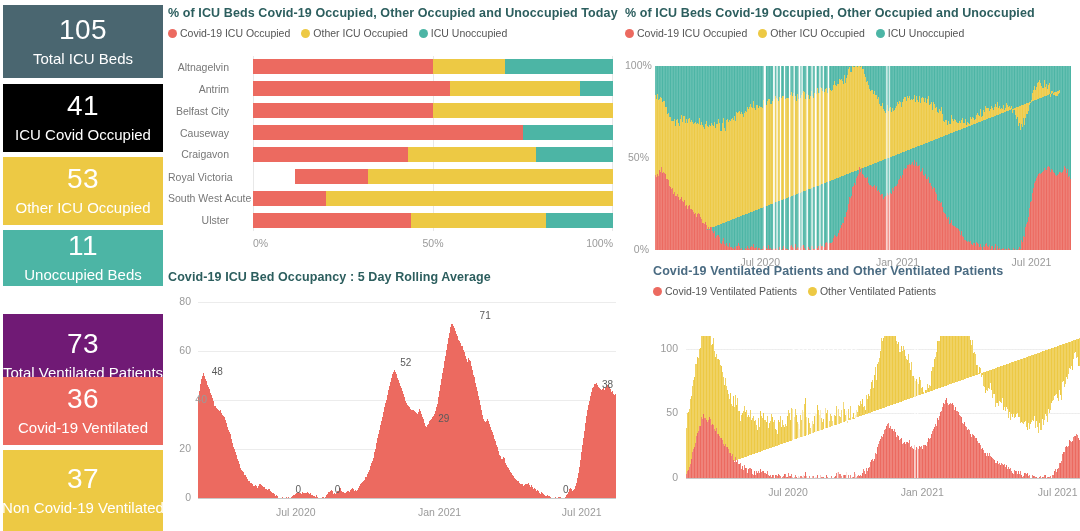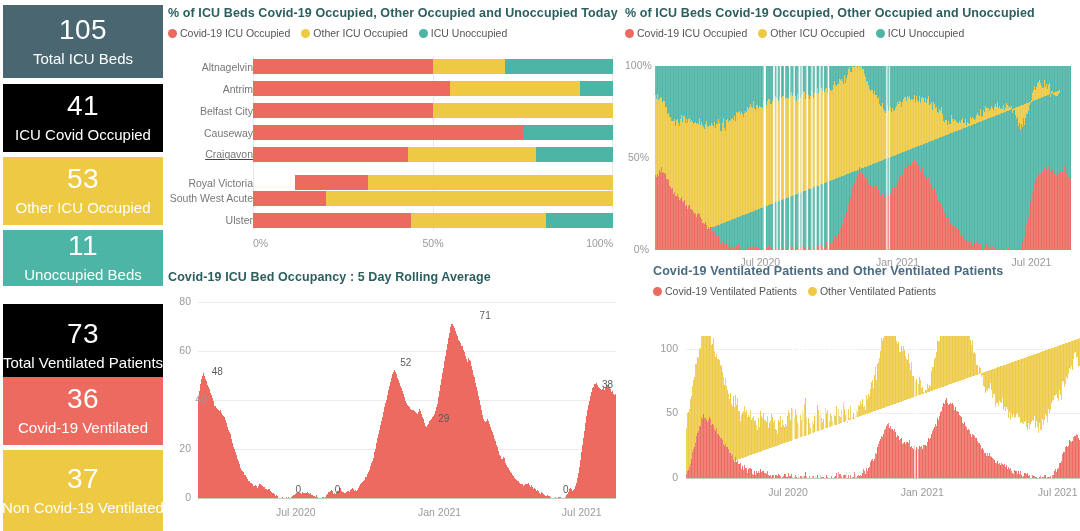--- a/index.html
+++ b/index.html
@@ -29,21 +29,21 @@
   .ptitle.blue{color:#4a6b82;}
   .legend{display:flex;align-items:center;gap:11px;margin-top:7px;}
   .lg{display:flex;align-items:center;gap:3px;font-size:10.5px;color:#555;white-space:nowrap;}
   .dot{width:9px;height:9px;border-radius:50%;display:inline-block;flex:none;}
 
   
   .sbc{position:absolute;}
   .sbc-rows{position:absolute;left:0;top:0;right:0;bottom:0;}
   .sbc-row{position:absolute;left:0;right:0;display:flex;align-items:center;}
   .sbc-cat{
-    width:85px;flex:none;text-align:right;padding-right:0;
+    width:85px;flex:none;text-align:right;padding-right:24px;
     font-size:10.5px;color:#777;white-space:nowrap;box-sizing:border-box;
   }
   .sbc-track{flex:1;height:15px;display:flex;overflow:hidden;}
   .seg{height:100%;}
   .sbc-grid{position:absolute;top:0;bottom:0;width:1px;background:#e8e8e8;}
   .sbc-ticks{position:absolute;left:85px;right:0;font-size:10.5px;color:#9a9a9a;}
   .sbc-tick{position:absolute;white-space:nowrap;}
 
   
   .ts{position:absolute;}
@@ -69,21 +69,21 @@
         <div class="lbl">ICU Covid Occupied</div>
       </div>
       <div class="kpi" style="top: 157px; height: 68px; background: rgb(237, 201, 68);">
         <div class="num">53</div>
         <div class="lbl">Other ICU Occupied</div>
       </div>
       <div class="kpi" style="top: 230px; height: 56px; background: rgb(76, 181, 165);">
         <div class="num">11</div>
         <div class="lbl">Unoccupied Beds</div>
       </div>
-      <div class="kpi" style="top: 304px; height: 84px; background: #000000;">
+      <div class="kpi" style="top: 314px; height: 84px; background: #701a75;">
         <div class="num">73</div>
         <div class="lbl">Total Ventilated Patients</div>
       </div>
       <div class="kpi" style="top: 377px; height: 68px; background: rgb(236, 106, 96);">
         <div class="num">36</div>
         <div class="lbl">Covid-19 Ventilated</div>
       </div>
       <div class="kpi" style="top: 450px; height: 81px; background: rgb(237, 201, 68);">
         <div class="num">37</div>
         <div class="lbl">Non Covid-19 Ventilated</div>
@@ -134,29 +134,29 @@
               <div class="seg" style="width: 50%; background: rgb(237, 201, 68);"></div>
             </div>
           </div>
           <div class="sbc-row" style="top: 65.625px; height: 21.875px;">
             <div class="sbc-cat">Causeway</div>
             <div class="sbc-track">
               <div class="seg" style="width: 75%; background: rgb(236, 106, 96);"></div>
               <div class="seg" style="width: 25%; background: rgb(76, 181, 165);"></div>
             </div>
           </div>
-          <div class="sbc-row" style="top: 87.5px; height: 21.875px; text-decoration: underline;">
+          <div class="sbc-row" style="top: 87.5px; height: 21.875px;">
             <div class="sbc-cat">Craigavon</div>
             <div class="sbc-track">
               <div class="seg" style="width: 43%; background: rgb(236, 106, 96);"></div>
               <div class="seg" style="width: 35.5%; background: rgb(237, 201, 68);"></div>
               <div class="seg" style="width: 21.5%; background: rgb(76, 181, 165);"></div>
             </div>
           </div>
-          <div class="sbc-row" style="top: 116px; height: 21.875px; gap: 42px;">
+          <div class="sbc-row" style="top: 110px; height: 21.875px; gap: 42px;">
             <div class="sbc-cat">Royal Victoria</div>
             <div class="sbc-track">
               <div class="seg" style="width: 23%; background: rgb(236, 106, 96);"></div>
               <div class="seg" style="width: 77%; background: rgb(237, 201, 68);"></div>
             </div>
           </div>
           <div class="sbc-row" style="top: 131.25px; height: 21.875px;">
             <div class="sbc-cat">South West Acute</div>
             <div class="sbc-track">
               <div class="seg" style="width: 20.2%; background: rgb(236, 106, 96);"></div>

